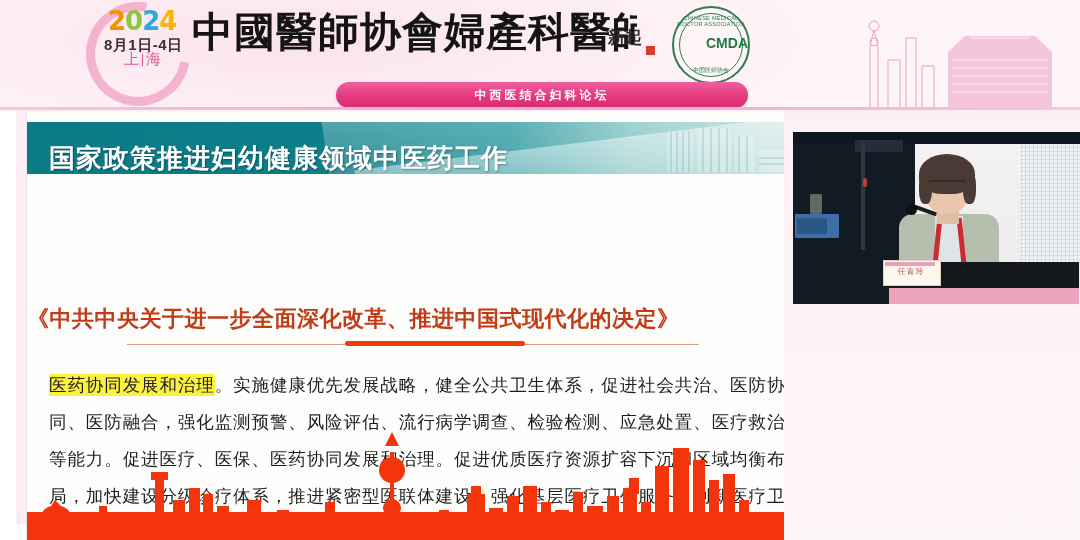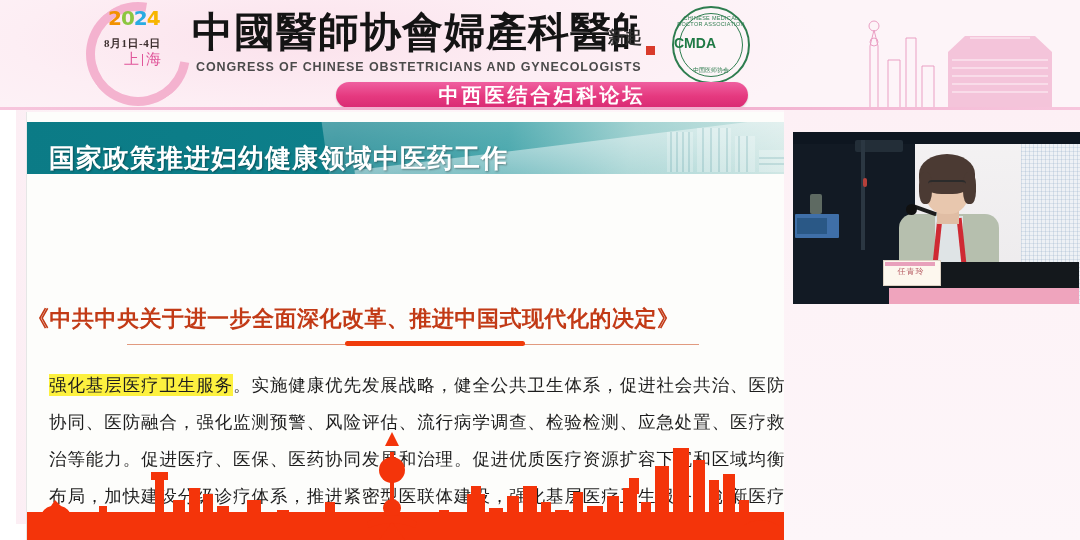--- a/index.html
+++ b/index.html
@@ -21,31 +21,30 @@
     content:"";position:absolute;left:0;bottom:0;width:1080px;height:3px;
     background:linear-gradient(90deg,#f7c6dd,#efa7c9,#f7c6dd);
   }
   
   .logo-ring{
     position:absolute;left:86px;top:2px;width:86px;height:86px;border-radius:50%;
     border:9px solid #f3a9c9;border-right-color:transparent;transform:rotate(-35deg);
     opacity:.85;
   }
   .logo-year{
-    position:absolute;left:108px;top:6px;font-size:20px;font-weight:bold;letter-spacing:-1px;
+    position:absolute;left:108px;top:6px;font-size:26px;font-weight:bold;letter-spacing:-1px;
     font-family:"DejaVu Sans",sans-serif;
   }
   .logo-year span:nth-child(1){color:#f29100;}
   .logo-year span:nth-child(2){color:#8cc63f;}
   .logo-year span:nth-child(3){color:#29abe2;}
   .logo-year span:nth-child(4){color:#f7b500;}
   .logo-date{
-    position:absolute;left:104px;top:36px;font-size:11px;font-weight:bold;color:#3b2d2d;
+    position:absolute;left:104px;top:36px;font-size:15px;font-weight:bold;color:#3b2d2d;
     letter-spacing:.5px;
-    font-family:Liberation Serif, serif;
   }
   .logo-city{
     position:absolute;left:124px;top:50px;font-size:15px;color:#e0559a;font-weight:normal;
     font-family:"DejaVu Serif",serif;
   }
   .logo-city .bar{display:inline-block;width:1px;height:12px;background:#e0559a;margin:0 3px;vertical-align:-2px;}
 
   .cn-title{
     position:absolute;left:192px;top:4px;width:445px;height:56px;
     font-family:"DejaVu Serif",serif;font-weight:bold;font-size:41px;color:#141414;
@@ -67,21 +66,21 @@
   
   .cmda{
     position:absolute;left:672px;top:6px;width:74px;height:74px;border-radius:50%;
     border:2px solid #2e7d4f;background:#fdf5f8;
   }
   .cmda:before{
     content:"";position:absolute;left:5px;top:5px;right:5px;bottom:5px;border-radius:50%;
     border:1px solid #2e7d4f;
   }
   .cmda-txt{
-    position:absolute;left:0;top:27px;width:74px;text-align:left;
+    position:absolute;left:0;top:27px;width:74px;text-align:right;
     font-size:14px;font-weight:bold;color:#1f7a45;font-family:"Liberation Sans",sans-serif;
   }
   .cmda-arc{
     position:absolute;left:0;top:7px;width:74px;text-align:center;font-size:5.5px;color:#2e7d4f;
     letter-spacing:.3px;
   }
   .cmda-arc2{
     position:absolute;left:0;bottom:7px;width:74px;text-align:center;font-size:6px;color:#2e7d4f;
   }
 
@@ -104,21 +103,21 @@
     font-size:10px;font-weight:bold;color:#1b4f93;font-family:"Liberation Sans",sans-serif;
   }
   .coga-arc{position:absolute;left:0;top:8px;width:78px;text-align:center;font-size:5px;color:#1b4f93;}
   .coga-arc2{position:absolute;left:0;bottom:6px;width:78px;text-align:center;font-size:5px;color:#1b4f93;}
 
   .skyline-head{position:absolute;right:0;top:0;width:250px;height:110px;opacity:.8;}
 
   .forum-pill{
     position:absolute;left:336px;top:82px;width:412px;height:26px;border-radius:14px;
     background:linear-gradient(180deg,#ef5fa0 0%,#e5397f 55%,#d92a73 100%);
-    color:#ffffff;font-size:20px;font-weight:bold;text-align:center;line-height:26px;
+    color:#ffffff;font-size:12px;font-weight:bold;text-align:center;line-height:26px;
     letter-spacing:3px;font-family:"DejaVu Sans",sans-serif;
     box-shadow:0 1px 2px rgba(0,0,0,.18);
   }
 
   
   .slide-frame{
     position:absolute;left:16px;top:110px;width:784px;height:414px;
     background:linear-gradient(90deg,#fceef4 0%,#fdf3f7 8%,#fdf6f9 100%);
   }
   .slide{
@@ -233,21 +232,20 @@
 
     <div class="logo-year"><span>2</span><span>0</span><span>2</span><span>4</span></div>
 
     <div class="logo-date">8月1日-4日</div>
 
     <div class="logo-city"><span>上</span><span class="bar"></span><span>海</span></div>
 
     <div class="cn-title">中國醫師协會婦產科醫師大會</div>
     <div class="cn-title-sub">新起</div>
     <div class="cn-title-dot"></div>
-    <div class="en-title">CONGRESS OF CHINESE OBSTETRICIANS AND GYNECOLOGISTS</div>
 
     <div class="cmda">
       <div class="cmda-arc">CHINESE MEDICAL DOCTOR ASSOCIATION</div>
       <div class="cmda-txt">CMDA</div>
       <div class="cmda-arc2">中国医师协会</div>
     </div>
 
 
     <svg class="skyline-head" viewBox="0 0 250 110" preserveAspectRatio="none">
       <g fill="none" stroke="#e58ab6" stroke-width="1">
@@ -291,21 +289,21 @@
             <path d="M106 32 H134 M106 38 H134"></path>
           </g>
         </svg>
         <div class="slide-title">国家政策推进妇幼健康领域中医药工作</div>
       </div>
 
       <div class="doc-title">《中共中央关于进一步全面深化改革、推进中国式现代化的决定》</div>
       <div class="rule"></div>
       <div class="rule-thick"></div>
 
-      <div class="body-text" id="body-text"><span class="hl">强化基层医疗卫生服务</span><span>。实施健康优先发展战略，健全公共卫生体系，促进社会共治、医防协同、医防融合，强化监测预警、风险评估、流行病学调查、检验检测、应急处置、医疗救治等能力。促进医疗、医保、医药协同发展和治理。促进优质医疗资源扩容下沉和区域均衡布局，加快建设分级诊疗体系，推进紧密型医联体建设，强化基层医疗卫生服务。创新医疗卫生监管手段。</span><span class="hl">健全支持创新药和医疗器械发展机制，完善中医药传承创新发展机制。</span></div>
+      <div class="body-text" id="body-text"><span class="hl">医药协同发展和治理</span><span>。实施健康优先发展战略，健全公共卫生体系，促进社会共治、医防协同、医防融合，强化监测预警、风险评估、流行病学调查、检验检测、应急处置、医疗救治等能力。促进医疗、医保、医药协同发展和治理。促进优质医疗资源扩容下沉和区域均衡布局，加快建设分级诊疗体系，推进紧密型医联体建设，强化基层医疗卫生服务。创新医疗卫生监管手段。</span><span class="hl">健全支持创新药和医疗器械发展机制，完善中医药传承创新发展机制。</span></div>
 
       <svg class="skyline-slide" viewBox="0 0 772 110" preserveAspectRatio="none">
         <g fill="#f4340a">
           <rect x="0" y="82" width="772" height="28"></rect>
           <path d="M14 110 V86 Q16 78 24 76 L28 70 L34 76 Q42 78 44 86 V110 Z"></path>
           <rect x="48" y="88" width="18" height="22"></rect>
           <rect x="72" y="76" width="8" height="34"></rect>
           <rect x="86" y="92" width="14" height="18"></rect>
           <rect x="104" y="82" width="10" height="28"></rect>
           <rect x="116" y="88" width="8" height="22"></rect>

